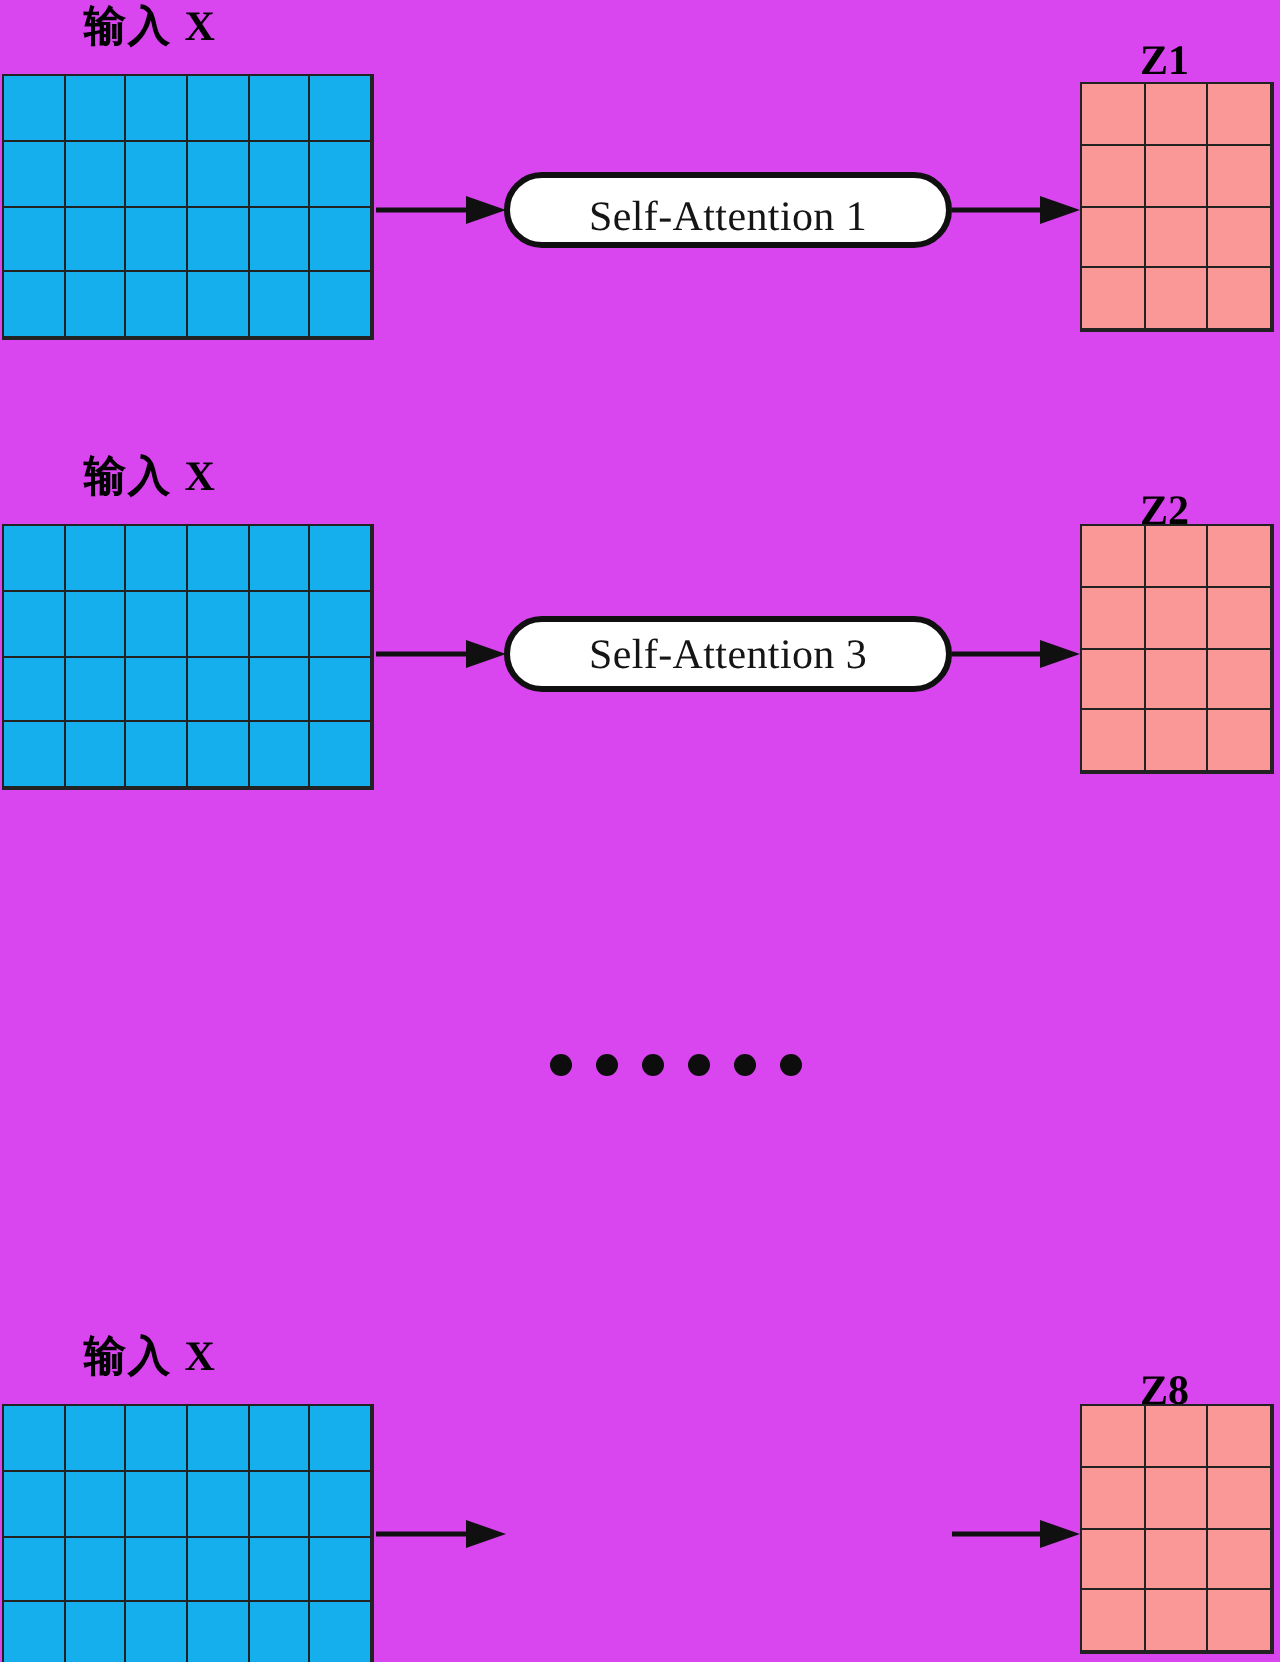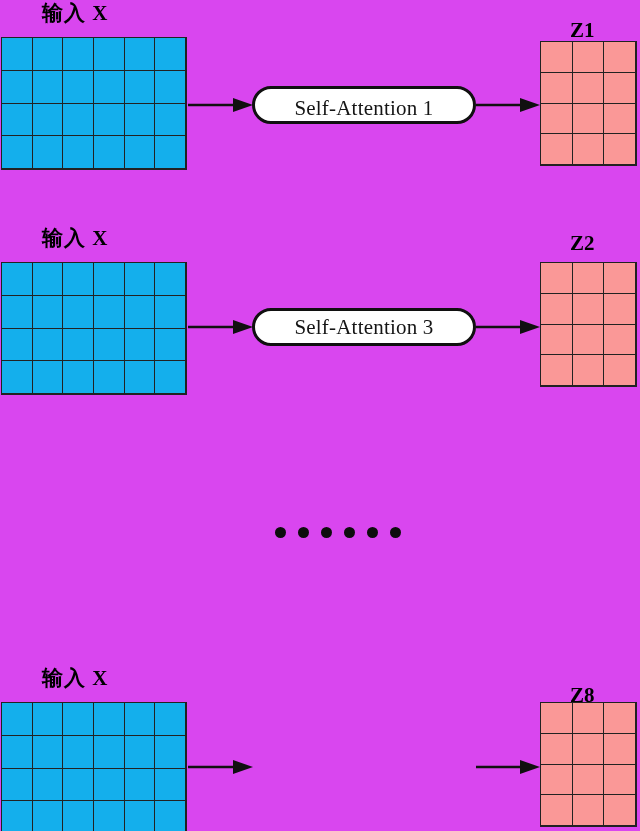--- a/index.html
+++ b/index.html
@@ -209,21 +209,21 @@
     <span class="pill-text">Self-Attention 3</span>
   </div>
 
   <div class="arrow" style="left:476px; top:320px; width:65px;">
     <svg width="65" height="14" viewBox="0 0 65 14">
       <line x1="0" y1="7" x2="51" y2="7" stroke="#101010" stroke-width="2.6"></line>
       <polygon points="44,0 64,7 44,14" fill="#101010"></polygon>
     </svg>
   </div>
 
-  <div class="label label-z" style="left:570px; top:216px;">Z2</div>
+  <div class="label label-z" style="left:570px; top:228px;">Z2</div>
 
   <div class="grid grid-z" style="left:540px; top:262px; width:97px; height:125px;">
     <div class="cell" style="background: rgb(250, 152, 151);"></div>
     <div class="cell" style="background: rgb(250, 152, 151);"></div>
     <div class="cell" style="background: rgb(250, 152, 151);"></div>
     <div class="cell" style="background: rgb(250, 152, 151);"></div>
     <div class="cell" style="background: rgb(250, 152, 151);"></div>
     <div class="cell" style="background: rgb(250, 152, 151);"></div>
     <div class="cell" style="background: rgb(250, 152, 151);"></div>
     <div class="cell" style="background: rgb(250, 152, 151);"></div>

